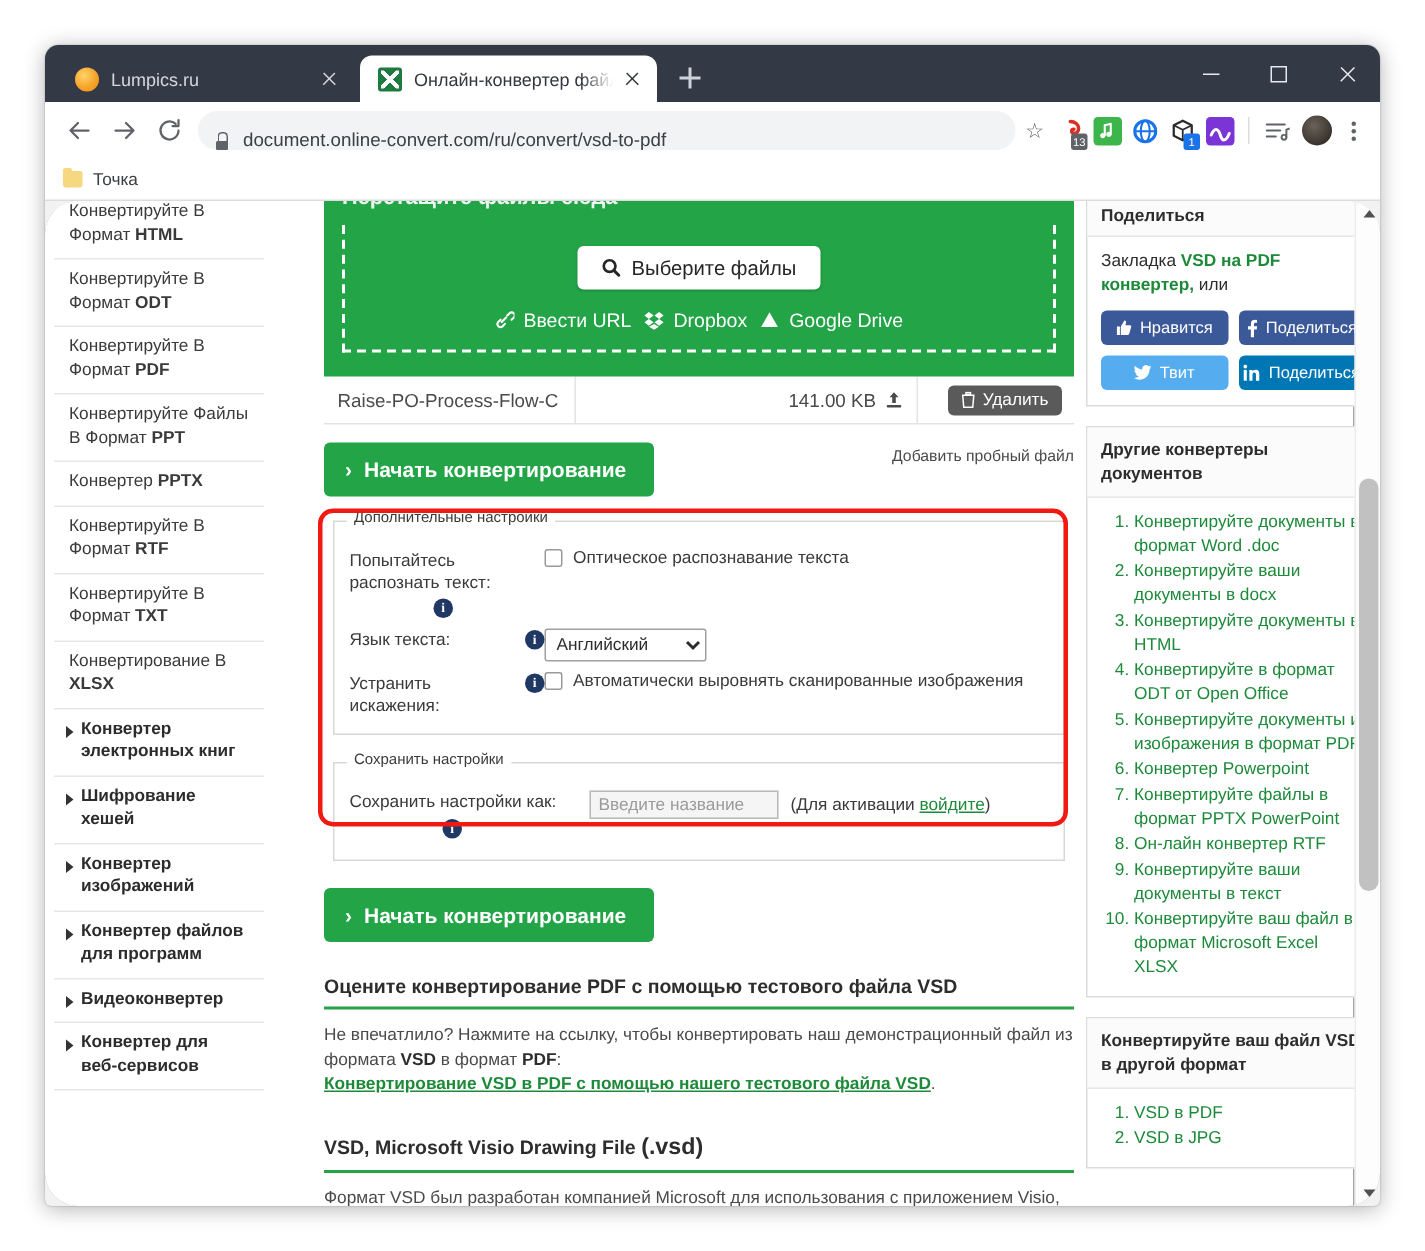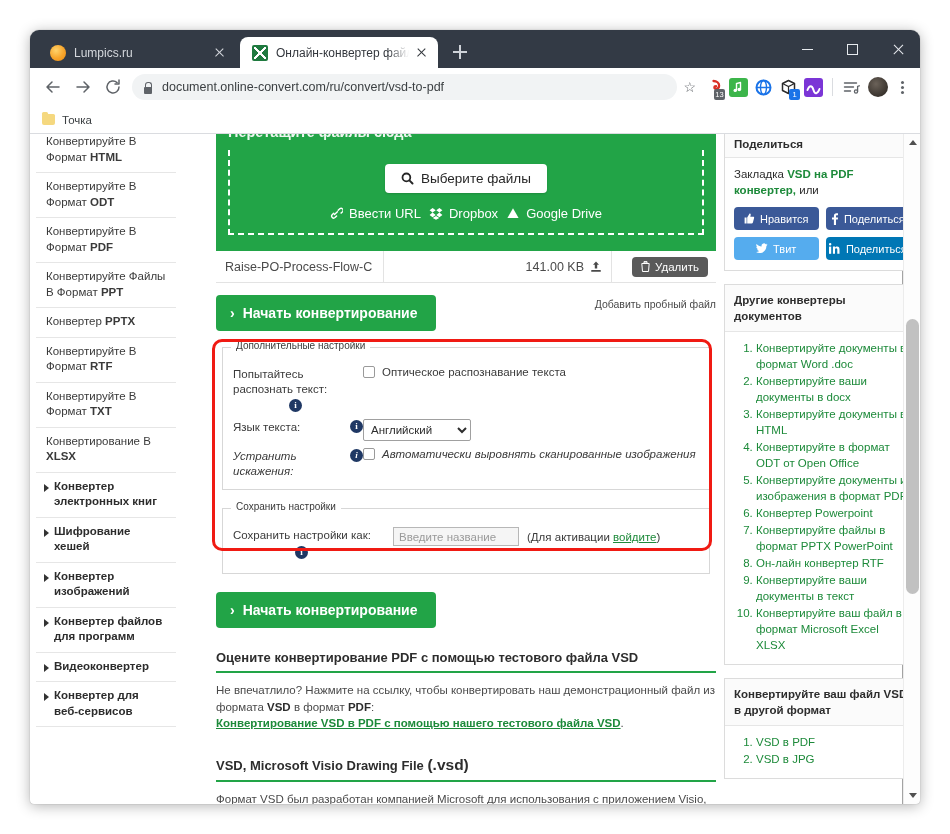--- a/index.html
+++ b/index.html
@@ -148,21 +148,21 @@
     cursor: pointer;
   }
   .navbtn svg { position: absolute; left: 5px; top: 5px; }
   .omnibox {
     flex: 1 1 auto;
     height: 26px;
     margin: 0 6px 0 4px;
     background: #f1f3f4;
     border-radius: 13px;
     display: flex;
-    align-items: center;
+    align-items: flex-end;
     padding: 0 10px;
     font-size: 12.5px;
     color: #3c4043;
     cursor: text;
   }
   .lock-icon {
     width: 11px; height: 13px;
     flex: 0 0 11px;
     margin-right: 9px;
     position: relative;
@@ -247,20 +247,21 @@
     content:""; position:absolute; left:0; top:-2.5px;
     width:6px; height:3px; background:#f5d87f; border-radius:1.5px 1.5px 0 0;
   }
 
   
   .viewport {
     position: relative;
     height: 670px;
     background: #a3a3a3;
     overflow: hidden;
+    border-radius: 22px;
   }
   .page {
     position: absolute;
     left: 0; top: 0;
     width: 872px; height: 670px;
     background: #ffffff;
   }
 
   
   .scrollbar {
@@ -820,21 +821,21 @@
                   <span class="lbl-txt">Язык текста:</span>
                   <span class="info-i">i</span>
                 </div>
                 <div class="s-control">
                   <select class="lang">
                     <option>Английский</option>
                   </select>
                 </div>
               </div>
 
-              <div class="setting-row" style="margin-bottom:2px;font-style:italic;">
+              <div class="setting-row" style="margin-bottom:2px;">
                 <div class="s-label inline-i">
                   <span class="lbl-txt">Устранить искажения:</span>
                   <span class="info-i">i</span>
                 </div>
                 <div class="s-control">
                   <div class="cbrow">
                     <span class="cb"></span>
                     <span>Автоматически выровнять сканированные изображения</span>
                   </div>
                 </div>

